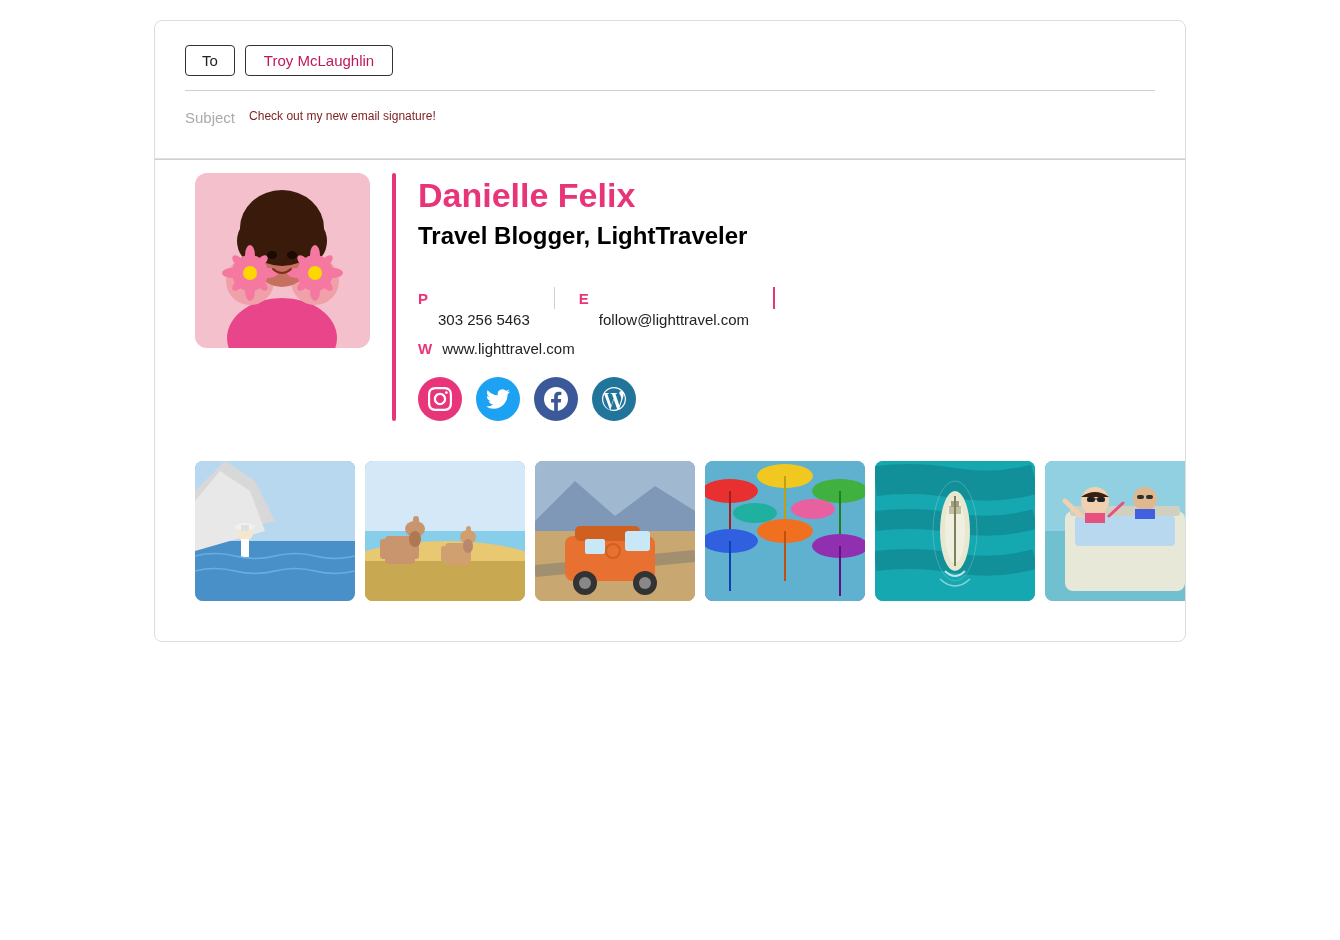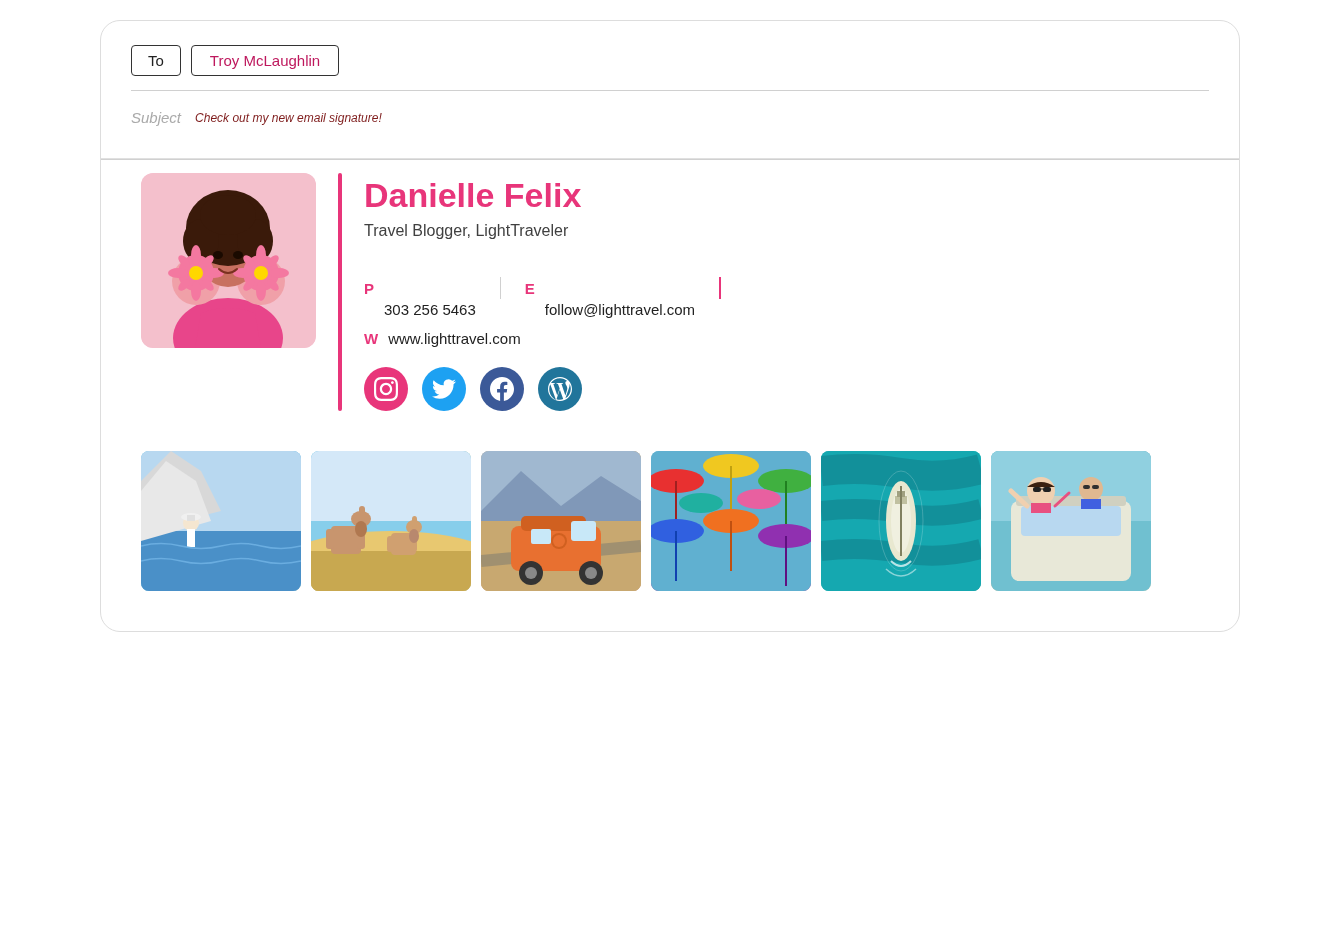--- a/index.html
+++ b/index.html
@@ -6,23 +6,23 @@
     body {
       font-family: -apple-system, BlinkMacSystemFont, 'Segoe UI', Arial, sans-serif;
       background: #fff;
       width: 1340px;
       min-height: 940px;
       padding: 0;
     }
     .email-container {
       background: #fff;
       border: 1px solid #ddd;
-      border-radius: 20px;
+      border-radius: 8px;
       margin: 20px auto;
-      width: 1140px;
+      width: 1032px;
       overflow: hidden;
     }
     .email-header {
       padding: 18px 30px;
       border-bottom: 1px solid #e0e0e0;
     }
     .to-row {
       display: flex;
       align-items: center;
       gap: 10px;
@@ -43,24 +43,23 @@
       font-size: 15px;
       color: #be185d;
     }
     .divider {
       border: none;
       border-top: 1px solid #d0d0d0;
       margin: 0;
     }
     .subject-row {
       display: flex;
-      align-items: center;
+      align-items: flex-start;
       padding: 18px 0 14px 0;
       gap: 14px;
-      font-style: italic;
     }
     .subject-label {
       font-size: 15px;
       color: #aaa;
       font-weight: 400;
     }
     .subject-text {
       font-size: 12px;
       color: #7f1d1d;
     }
@@ -86,23 +85,23 @@
       padding-top: 4px;
     }
     .sig-name {
       font-size: 34px;
       font-weight: 700;
       color: #e8357a;
       margin-bottom: 8px;
       line-height: 1.1;
     }
     .sig-title {
-      font-size: 16px;
-      font-weight: 400;
-      color: #404040;
+      font-size: 24px;
+      font-weight: 700;
+      color: #000000;
       margin-bottom: 18px;
     }
     .sig-contact-row {
       display: flex;
       align-items: center;
       gap: 0;
       margin-bottom: 12px;
       font-size: 15px;
     }
     .sig-contact-label {

